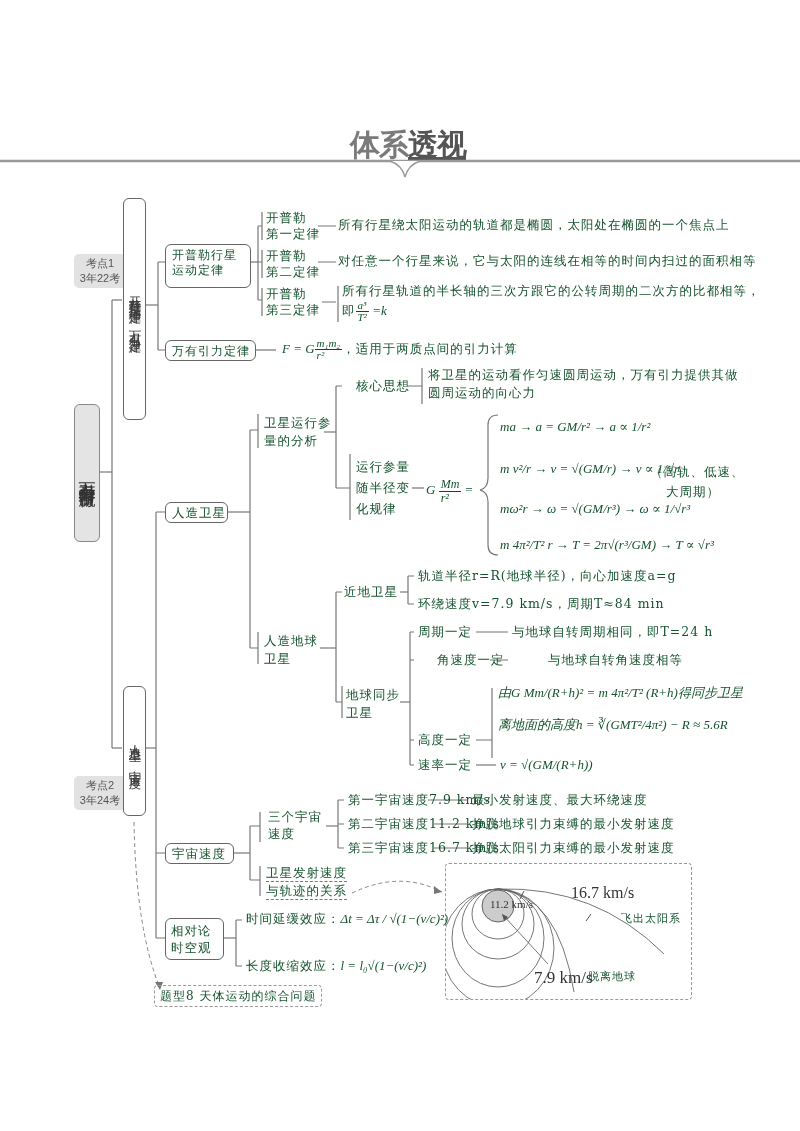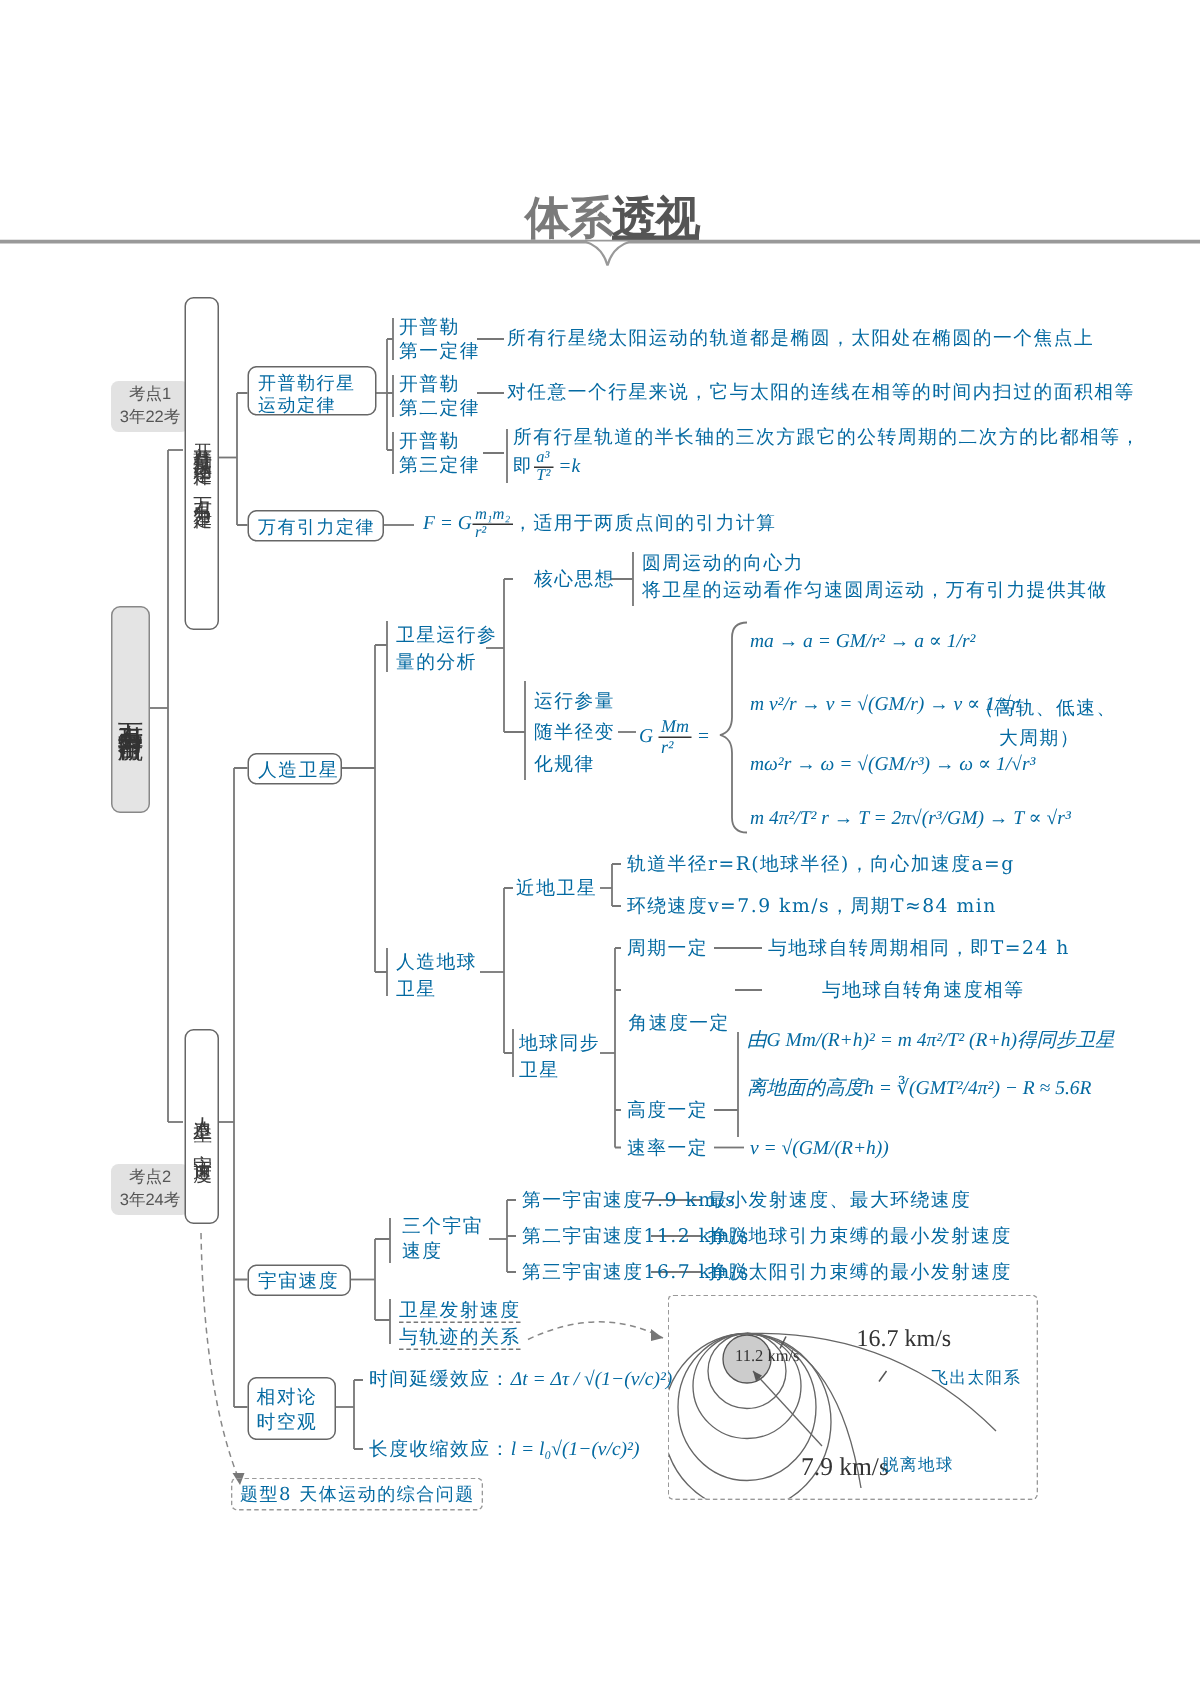--- a/index.html
+++ b/index.html
@@ -1,19 +1,19 @@
 <!DOCTYPE html>
 <html><head>
 <meta charset="utf-8">
 <style>
   html,body{margin:0;padding:0;background:#fff;}
   body{width:800px;height:1131px;position:relative;overflow:hidden;
        font-family:"DejaVu Serif","Liberation Serif",serif;color:#333;}
   .abs{position:absolute;}
-  .t{font-size:12.5px;line-height:18px;white-space:nowrap;letter-spacing:1px;color:#0369a1;}
+  .t{font-size:12.5px;line-height:18px;white-space:nowrap;letter-spacing:1px;color:#14532d;}
   .math{font-family:"Liberation Serif","DejaVu Serif",serif;font-style:italic;font-size:13px;letter-spacing:0;}
   .box{border:1px solid #666;border-radius:6px;background:#fff;padding:3px 6px;box-sizing:border-box;}
   .vbox{border:1px solid #666;border-radius:6px;background:#fff;box-sizing:border-box;
         writing-mode:vertical-rl;text-orientation:upright;font-size:12.5px;letter-spacing:2px;
         display:flex;align-items:center;justify-content:center;color:#3a3a3a;}
   .tag{background:#e2e2e2;border-radius:5px;font-family:"Liberation Sans","DejaVu Sans",sans-serif;
        font-size:11px;line-height:15px;text-align:center;color:#555;padding:2px 3px;}
   .root{background:#e4e4e4;border:1px solid #888;border-radius:6px;writing-mode:vertical-rl;
         text-orientation:upright;font-family:"Liberation Sans","DejaVu Sans",sans-serif;
         font-size:17px;letter-spacing:1px;display:flex;align-items:center;justify-content:center;color:#333;}
@@ -115,21 +115,21 @@
   <div>3年22考</div>
 </div>
 <div class="abs tag" style="left:74px;top:776px;width:46px;">
   <div>考点2</div>
   <div>3年24考</div>
 </div>
 
 <div class="abs vbox" style="left:123px;top:198px;width:23px;height:222px;">
   <span>开普勒行星运动定律 万有引力定律</span>
 </div>
-<div class="abs box t" style="left:165px;top:244px;width:86px;height:33px;line-height:15px;white-space:normal;font-size:12px;">
+<div class="abs box t" style="left:165px;top:244px;width:86px;height:44px;line-height:15px;white-space:normal;font-size:12px;">
   <span>开普勒行星运动定律</span>
 </div>
 
 <div class="abs t" style="left:266px;top:210px;line-height:16px;">
   <div>开普勒</div>
   <div>第一定律</div>
 </div>
 <div class="abs t" style="left:338px;top:216px;">所有行星绕太阳运动的轨道都是椭圆，太阳处在椭圆的一个焦点上</div>
 
 <div class="abs t" style="left:266px;top:248px;line-height:16px;">
@@ -160,22 +160,22 @@
 
 <div class="abs box t" style="left:165px;top:502px;width:63px;height:21px;line-height:14px;">
   <span>人造卫星</span>
 </div>
 
 <div class="abs t" style="left:264px;top:414px;line-height:18px;width:70px;white-space:normal;">
   <span>卫星运行参量的分析</span>
 </div>
 <div class="abs t" style="left:356px;top:377px;">核心思想</div>
 <div class="abs t" style="left:428px;top:366px;">
+  <div>将卫星的运动看作匀速圆周运动，万有引力提供其做</div>
   <div>圆周运动的向心力</div>
-  <div>将卫星的运动看作匀速圆周运动，万有引力提供其做</div>
 </div>
 <div class="abs t" style="left:356px;top:456px;line-height:21px;">
   <div>运行参量</div>
   <div>随半径变</div>
   <div>化规律</div>
 </div>
 <div class="abs t math" style="left:426px;top:478px;">
   G <span class="frac" style="font-size:12px;"><span class="n">Mm</span><span class="d">r²</span></span> =
 </div>
 <div class="abs t math" style="left:500px;top:418px;">ma → a = GM/r² → a ∝ 1/r²</div>
@@ -194,21 +194,21 @@
 <div class="abs t" style="left:344px;top:583px;">近地卫星</div>
 <div class="abs t" style="left:418px;top:567px;">轨道半径r=R(地球半径)，向心加速度a=g</div>
 <div class="abs t" style="left:418px;top:595px;">环绕速度v=7.9 km/s，周期T≈84 min</div>
 
 <div class="abs t" style="left:346px;top:686px;line-height:18px;">
   <div>地球同步</div>
   <div>卫星</div>
 </div>
 <div class="abs t" style="left:418px;top:623px;">周期一定</div>
 <div class="abs t" style="left:512px;top:623px;">与地球自转周期相同，即T=24 h</div>
-<div class="abs t" style="left:419px;top:651px;margin-top:22px;">角速度一定</div>
+<div class="abs t" style="left:437px;top:651px;">角速度一定</div>
 <div class="abs t" style="left:512px;top:651px;margin-left:36px;">与地球自转角速度相等</div>
 <div class="abs t" style="left:418px;top:731px;">高度一定</div>
 <div class="abs t math" style="left:498px;top:684px;">由G Mm/(R+h)² = m 4π²/T² (R+h)得同步卫星</div>
 <div class="abs t math" style="left:498px;top:716px;">离地面的高度h = ∛(GMT²/4π²) − R ≈ 5.6R</div>
 <div class="abs t" style="left:418px;top:756px;">速率一定</div>
 <div class="abs t math" style="left:500px;top:756px;">v = √(GM/(R+h))</div>
 
 <div class="abs box t" style="left:165px;top:843px;width:69px;height:21px;line-height:14px;">
   <span>宇宙速度</span>
 </div>

